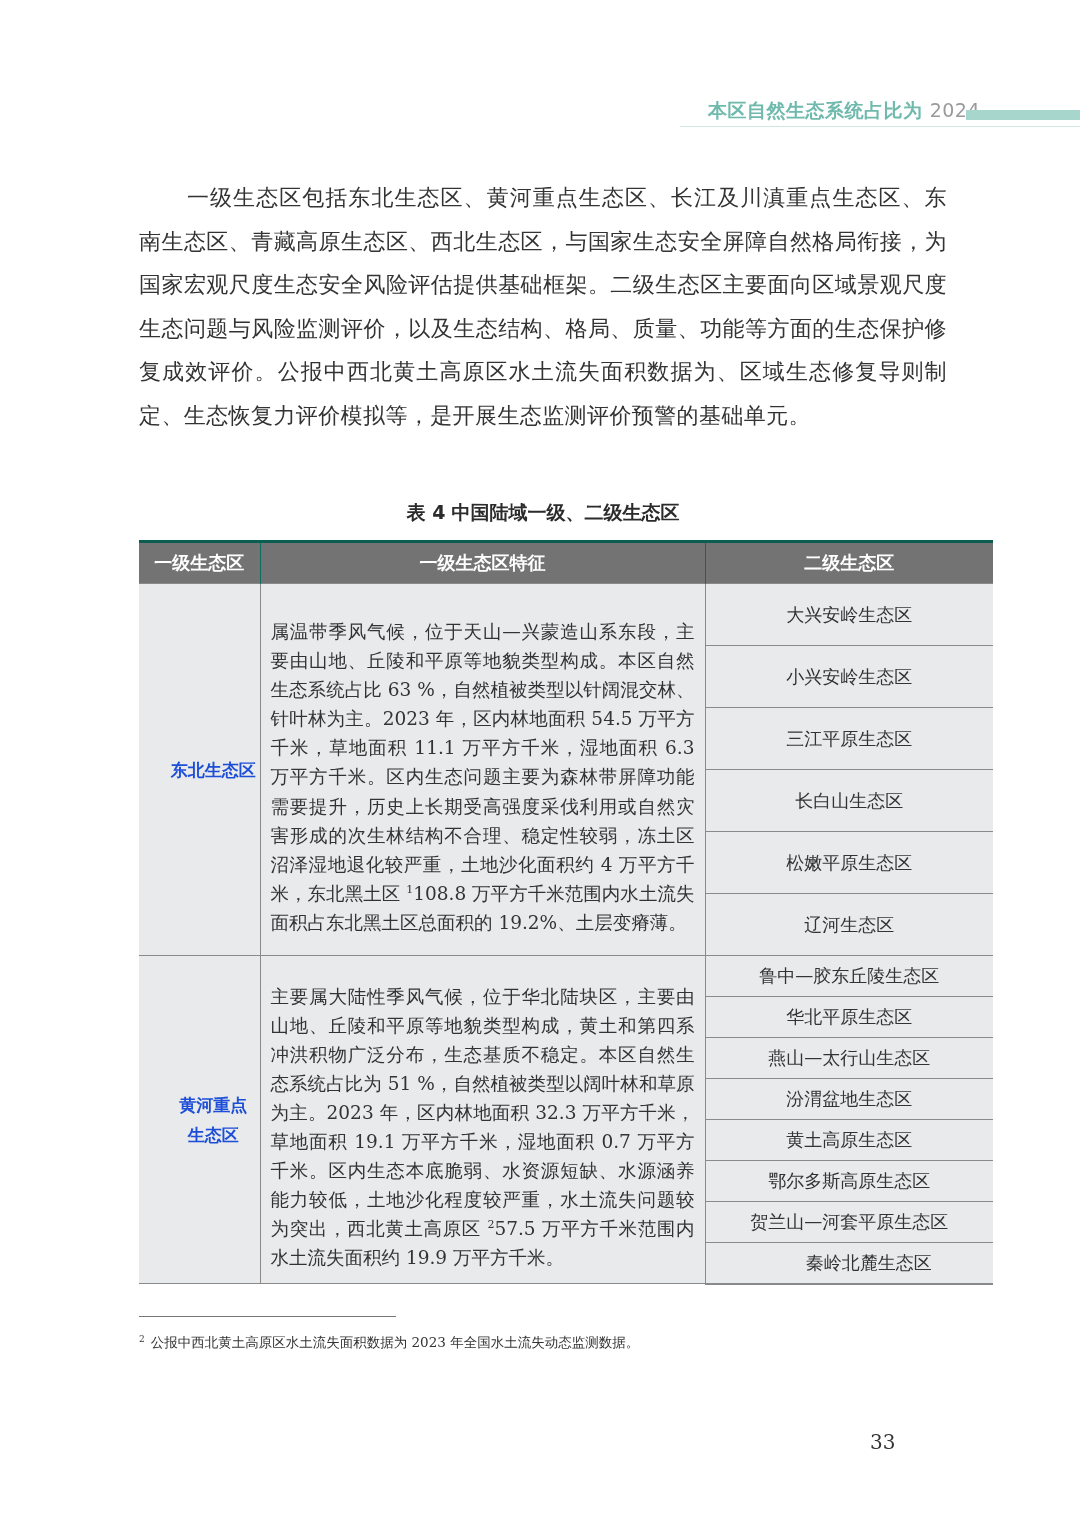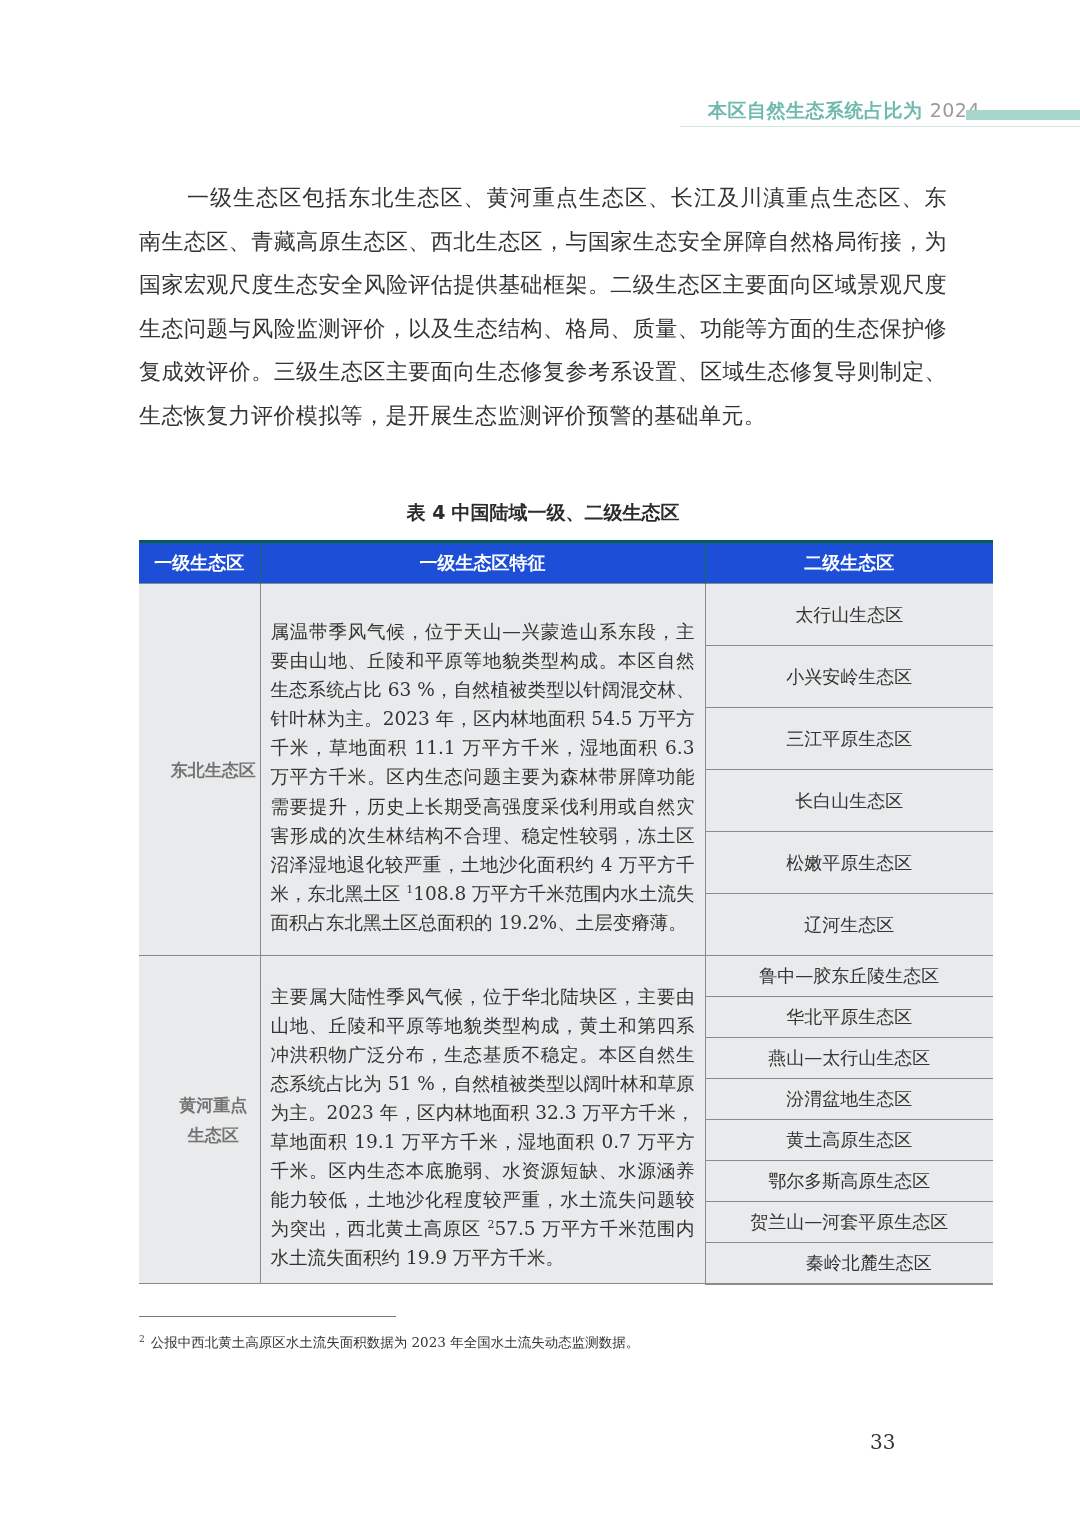--- a/index.html
+++ b/index.html
@@ -11,24 +11,24 @@
     .running-header .rh-year { color: #9a9a9a; font-weight: normal; }
     .running-header .rh-bar { position: absolute; left: 966px; top: 12px; width: 114px; height: 10px; background: #a7d6cd; }
     .running-header .rh-line { position: absolute; left: 680px; top: 28px; width: 400px; height: 1px; background: #cfe6e1; }
 
     .body-para { position: absolute; left: 139px; top: 176px; width: 808px; font-size: 22px; line-height: 43.6px; text-indent: 48px; text-align: justify; color: #333; letter-spacing: 0.4px; }
 
     .table-caption { position: absolute; left: 139px; top: 500px; width: 808px; text-align: center; font-family: "DejaVu Sans", "Liberation Sans", sans-serif; font-weight: bold; font-size: 19px; color: #2b2b2b; }
     .table-caption .num { margin-right: 6px; }
 
     .eco-table { position: absolute; left: 139px; top: 540px; width: 808px; border-collapse: collapse; table-layout: fixed; }
-    .eco-table th { background: #1d4ed8; color: #ffffff; font-family: "DejaVu Sans", "Liberation Sans", sans-serif; font-weight: bold; font-size: 18px; height: 42px; border-right: 1px solid #0b6e5e; border-top: 3px solid #0b5d50; }
+    .eco-table th { background: #737373; color: #ffffff; font-family: "DejaVu Sans", "Liberation Sans", sans-serif; font-weight: bold; font-size: 18px; height: 42px; border-right: 1px solid #0b6e5e; border-top: 3px solid #0b5d50; }
     .eco-table th:last-child { border-right: none; }
     .eco-table td { background: #e9eaeb; border: 1px solid #8a8a8a; vertical-align: middle; }
-    .eco-table td.l1 { width: 121px; text-align: center; font-family: "DejaVu Sans", "Liberation Sans", sans-serif; font-weight: bold; font-size: 17px; color: #737373; line-height: 30px; border-left: none; padding-left: 28px; }
+    .eco-table td.l1 { width: 121px; text-align: center; font-family: "DejaVu Sans", "Liberation Sans", sans-serif; font-weight: bold; font-size: 17px; color: #1d4ed8; line-height: 30px; border-left: none; padding-left: 28px; }
     .eco-table td.feat { width: 445px; padding: 21px 10px 6px 10px; font-size: 18.5px; line-height: 29.1px; text-align: justify; color: #333; }
     .eco-table td.l2 { width: 242px; text-align: center; font-size: 18px; color: #333; border-right: none; padding: 0; }
     .eco-table tr.last td { border-bottom: 2px solid #8a8a8a; padding-left: 39px; }
     sup { font-size: 11px; vertical-align: 7px; line-height: 0; }
 
     .footnote-rule { position: absolute; left: 139px; top: 1316px; width: 257px; height: 1px; background: #777; }
     .footnotes { position: absolute; left: 139px; top: 1330px; width: 808px; font-size: 13.5px; line-height: 25px; color: #333; }
     .footnotes .fn sup { font-size: 9px; vertical-align: 5px; margin-right: 6px; }
 
     .page-number { position: absolute; left: 870px; top: 1430px; font-size: 20px; color: #333; }
@@ -38,21 +38,21 @@
 
 <div class="running-header">
   <div class="rh-title">
     <span>本区自然生态系统占比为</span>
     <span class="rh-year">2024</span>
   </div>
   <div class="rh-bar"></div>
   <div class="rh-line"></div>
 </div>
 
-<p class="body-para">一级生态区包括东北生态区、黄河重点生态区、长江及川滇重点生态区、东南生态区、青藏高原生态区、西北生态区，与国家生态安全屏障自然格局衔接，为国家宏观尺度生态安全风险评估提供基础框架。二级生态区主要面向区域景观尺度生态问题与风险监测评价，以及生态结构、格局、质量、功能等方面的生态保护修复成效评价。三级生态区主要面向生态修复参考系设置、区域生态修复导则制定、生态恢复力评价模拟等，是开展生态监测评价预警的基础单元。</p>
+<p class="body-para">一级生态区包括东北生态区、黄河重点生态区、长江及川滇重点生态区、东南生态区、青藏高原生态区、西北生态区，与国家生态安全屏障自然格局衔接，为国家宏观尺度生态安全风险评估提供基础框架。二级生态区主要面向区域景观尺度生态问题与风险监测评价，以及生态结构、格局、质量、功能等方面的生态保护修复成效评价。公报中西北黄土高原区水土流失面积数据为、区域生态修复导则制定、生态恢复力评价模拟等，是开展生态监测评价预警的基础单元。</p>
 
 <div class="table-caption">
   <span class="num">表 4</span><span>中国陆域一级、二级生态区</span>
 </div>
 
 <table class="eco-table">
   <thead>
     <tr>
       <th style="width:121px">一级生态区</th>
       <th style="width:445px">一级生态区特征</th>
@@ -60,21 +60,21 @@
     </tr>
   </thead>
   <tbody>
 
     <tr style="height:62px">
       <td class="l1" rowspan="6">
         <div>东北生态区</div>
         <div></div>
       </td>
       <td class="feat" rowspan="6"><span>属温带季风气候，位于天山—兴蒙造山系东段，主要由山地、丘陵和平原等地貌类型构成。本区自然生态系统占比 63 %，自然植被类型以针阔混交林、针叶林为主。2023 年，区内林地面积 54.5 万平方千米，草地面积 11.1 万平方千米，湿地面积 6.3 万平方千米。区内生态问题主要为森林带屏障功能需要提升，历史上长期受高强度采伐利用或自然灾害形成的次生林结构不合理、稳定性较弱，冻土区沼泽湿地退化较严重，土地沙化面积约 4 万平方千米，东北黑土区 </span><sup>1</sup><span>108.8 万平方千米范围内水土流失面积占东北黑土区总面积的 19.2%、土层变瘠薄。</span></td>
-      <td class="l2">太行山生态区</td>
+      <td class="l2">大兴安岭生态区</td>
     </tr>
     <tr style="height:62px">
         <td class="l2">小兴安岭生态区</td>
       </tr>
     <tr style="height:62px">
         <td class="l2">三江平原生态区</td>
       </tr>
     <tr style="height:62px">
         <td class="l2">长白山生态区</td>
       </tr>

